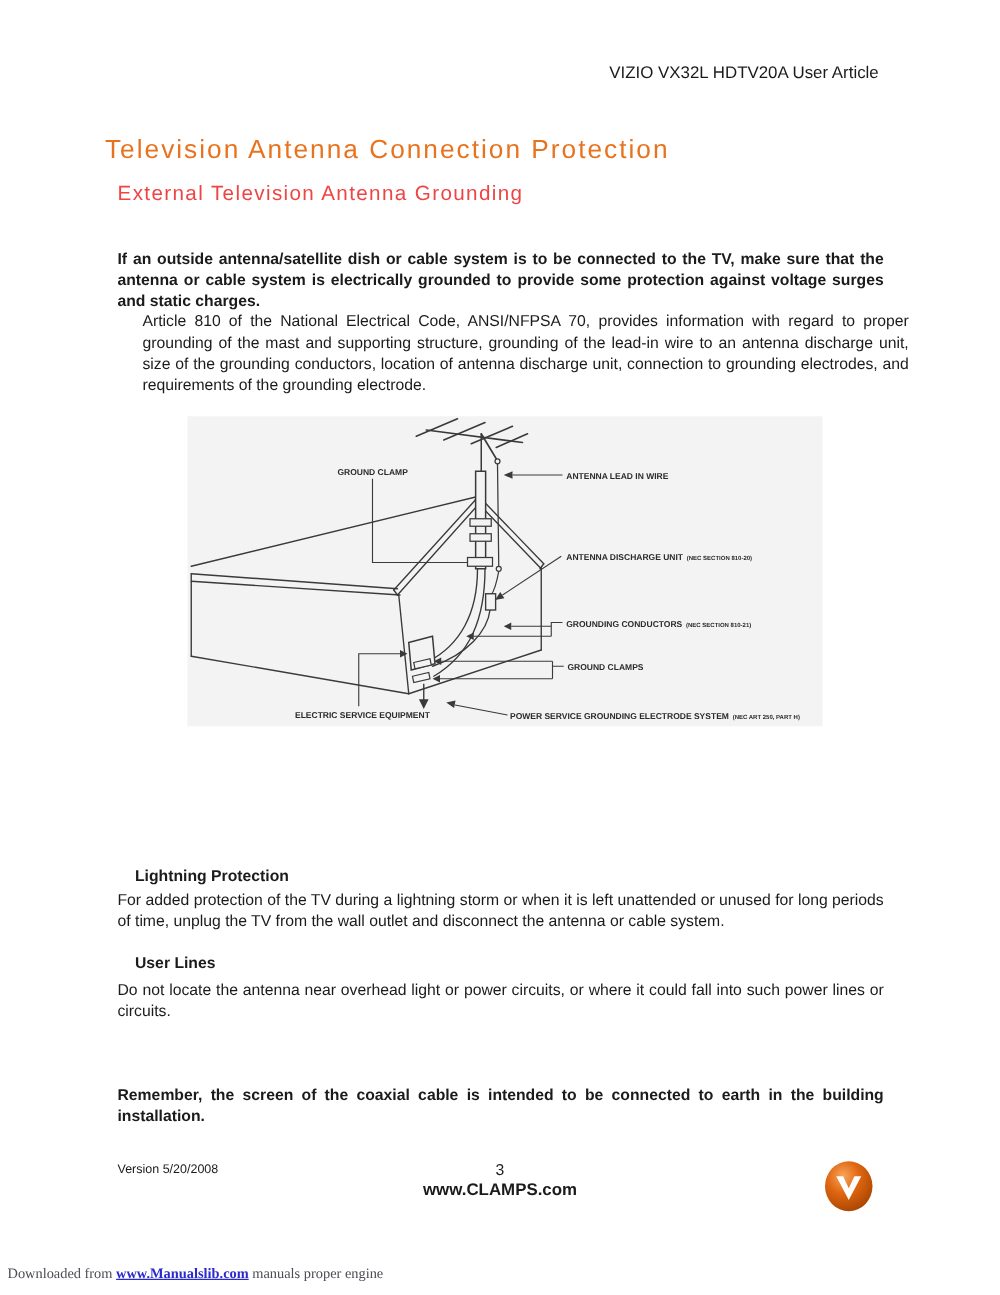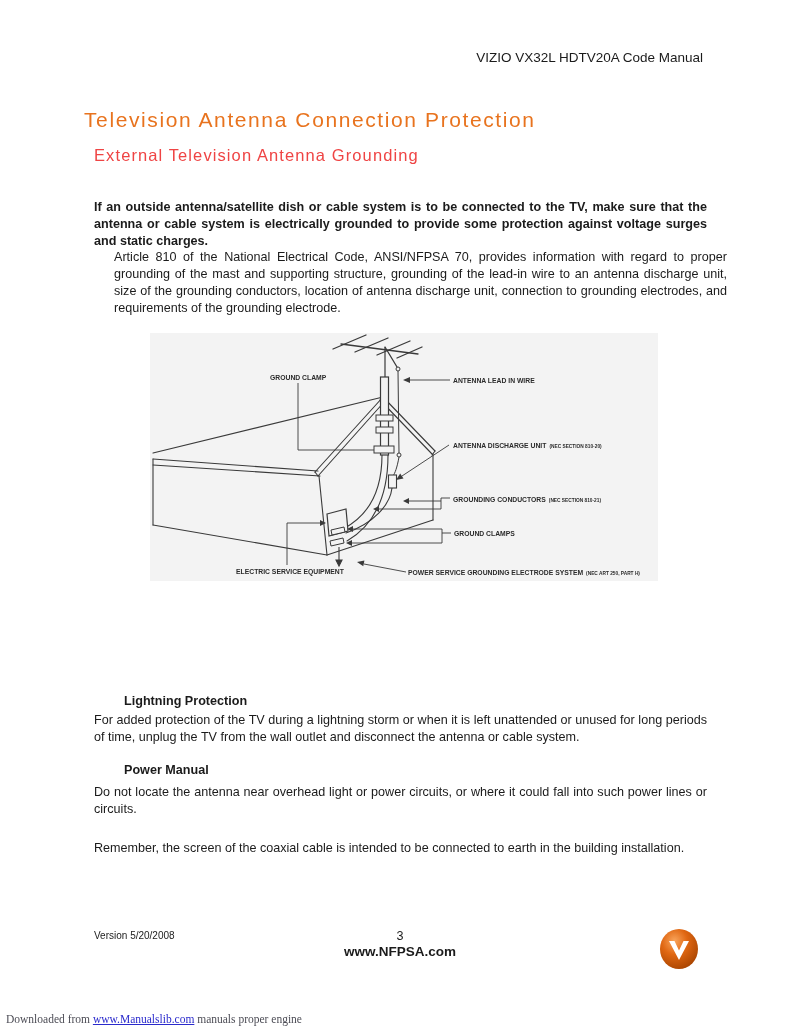--- a/index.html
+++ b/index.html
@@ -32,57 +32,57 @@
     font-weight:normal;margin:0;
   }
   .para{
     left:94px;width:613px;
     font-size:12.6px;line-height:17px;
     text-align:justify;margin:0;
   }
   .p1{top:199px;font-weight:bold;}
   .p2{top:249px;margin-left:20px;}
   .section-heading{
-    left:100px;width:613px;
+    left:84px;width:613px;
     font-size:12.6px;font-weight:bold;margin:0;padding-left:24px;
   }
   .sh1{top:694px;}
   .sp1{top:712px;}
   .sh2{top:763px;}
   .sp2{top:784px;}
-  .remember{top:840px;font-weight:normal;}
+  .remember{top:868px;font-weight:bold;}
   .diagram-wrap{
     top:333px;left:150px;width:508px;height:248px;
     background:#F3F3F3;
   }
   .footer-version{top:930px;left:94px;font-size:10px;}
   .footer-center{top:929px;left:0;width:800px;text-align:center;font-size:12.6px;line-height:15px;}
   .footer-site{font-weight:bold;font-size:13.5px;}
   .logo{top:928px;left:659px;width:40px;height:43px;}
   .watermark{
     top:1013px;left:6px;
     font-family:"Liberation Serif", serif;
     font-size:11.5px;color:#4c4c55;
   }
   .watermark a{
-    color:#2A2ACC;font-weight:normal;
+    color:#2A2ACC;font-weight:bold;
     text-decoration:underline;cursor:pointer;
   }
   svg text{
     font-family:"Liberation Sans", sans-serif;
     font-weight:bold;
     fill:#2b2b2b;
   }
   .lbl{font-size:6.8px;}
   .lbl-sm{font-size:4.8px;}
 </style>
 </head>
 <body>
 
-<div class="abs doc-header">VIZIO VX32L HDTV20A Code Manual</div>
+<div class="abs doc-header">VIZIO VX32L HDTV20A User Article</div>
 
 <h1 class="abs title">Television Antenna Connection Protection</h1>
 <h2 class="abs subtitle">External Television Antenna Grounding</h2>
 
 <p class="abs para p1">If an outside antenna/satellite dish or cable system is to be connected to the TV, make sure that the antenna or cable system is electrically grounded to provide some protection against voltage surges and static charges.</p>
 <p class="abs para p2">Article 810 of the National Electrical Code, ANSI/NFPSA 70, provides information with regard to proper grounding of the mast and supporting structure, grounding of the lead-in wire to an antenna discharge unit, size of the grounding conductors, location of antenna discharge unit, connection to grounding electrodes, and requirements of the grounding electrode.</p>
 
 <div class="abs diagram-wrap">
 <svg width="508" height="248" viewBox="0 0 508 248" xmlns="http://www.w3.org/2000/svg">
   <g stroke="#3a3a3a" stroke-width="1.1" fill="none" stroke-linejoin="round" stroke-linecap="round">
@@ -186,29 +186,29 @@
   <text x="303" y="168.5"><tspan class="lbl">GROUNDING CONDUCTORS</tspan><tspan class="lbl-sm" dx="3">(NEC SECTION 810-21)</tspan></text>
   <text class="lbl" x="304" y="203">GROUND CLAMPS</text>
   <text x="258" y="242"><tspan class="lbl">POWER SERVICE GROUNDING ELECTRODE SYSTEM</tspan><tspan class="lbl-sm" dx="3">(NEC ART 250, PART H)</tspan></text>
   <text class="lbl" x="86" y="241">ELECTRIC SERVICE EQUIPMENT</text>
 </svg>
 </div>
 
 <h3 class="abs section-heading sh1">Lightning Protection</h3>
 <p class="abs para sp1">For added protection of the TV during a lightning storm or when it is left unattended or unused for long periods of time, unplug the TV from the wall outlet and disconnect the antenna or cable system.</p>
 
-<h3 class="abs section-heading sh2">Power Manual</h3>
+<h3 class="abs section-heading sh2">User Lines</h3>
 <p class="abs para sp2">Do not locate the antenna near overhead light or power circuits, or where it could fall into such power lines or circuits.</p>
 
 <p class="abs para remember">Remember, the screen of the coaxial cable is intended to be connected to earth in the building installation.</p>
 
 <div class="abs footer-version">Version 5/20/2008</div>
 <div class="abs footer-center">
   <div>3</div>
-  <div class="footer-site">www.NFPSA.com</div>
+  <div class="footer-site">www.CLAMPS.com</div>
 </div>
 
 <div class="abs logo">
   <svg width="40" height="43" viewBox="0 0 40 43" xmlns="http://www.w3.org/2000/svg">
     <defs>
       <radialGradient id="ballGrad" cx="38%" cy="30%" r="75%">
         <stop offset="0%" stop-color="#F9A55C"></stop>
         <stop offset="45%" stop-color="#E06712"></stop>
         <stop offset="100%" stop-color="#A84400"></stop>
       </radialGradient>

